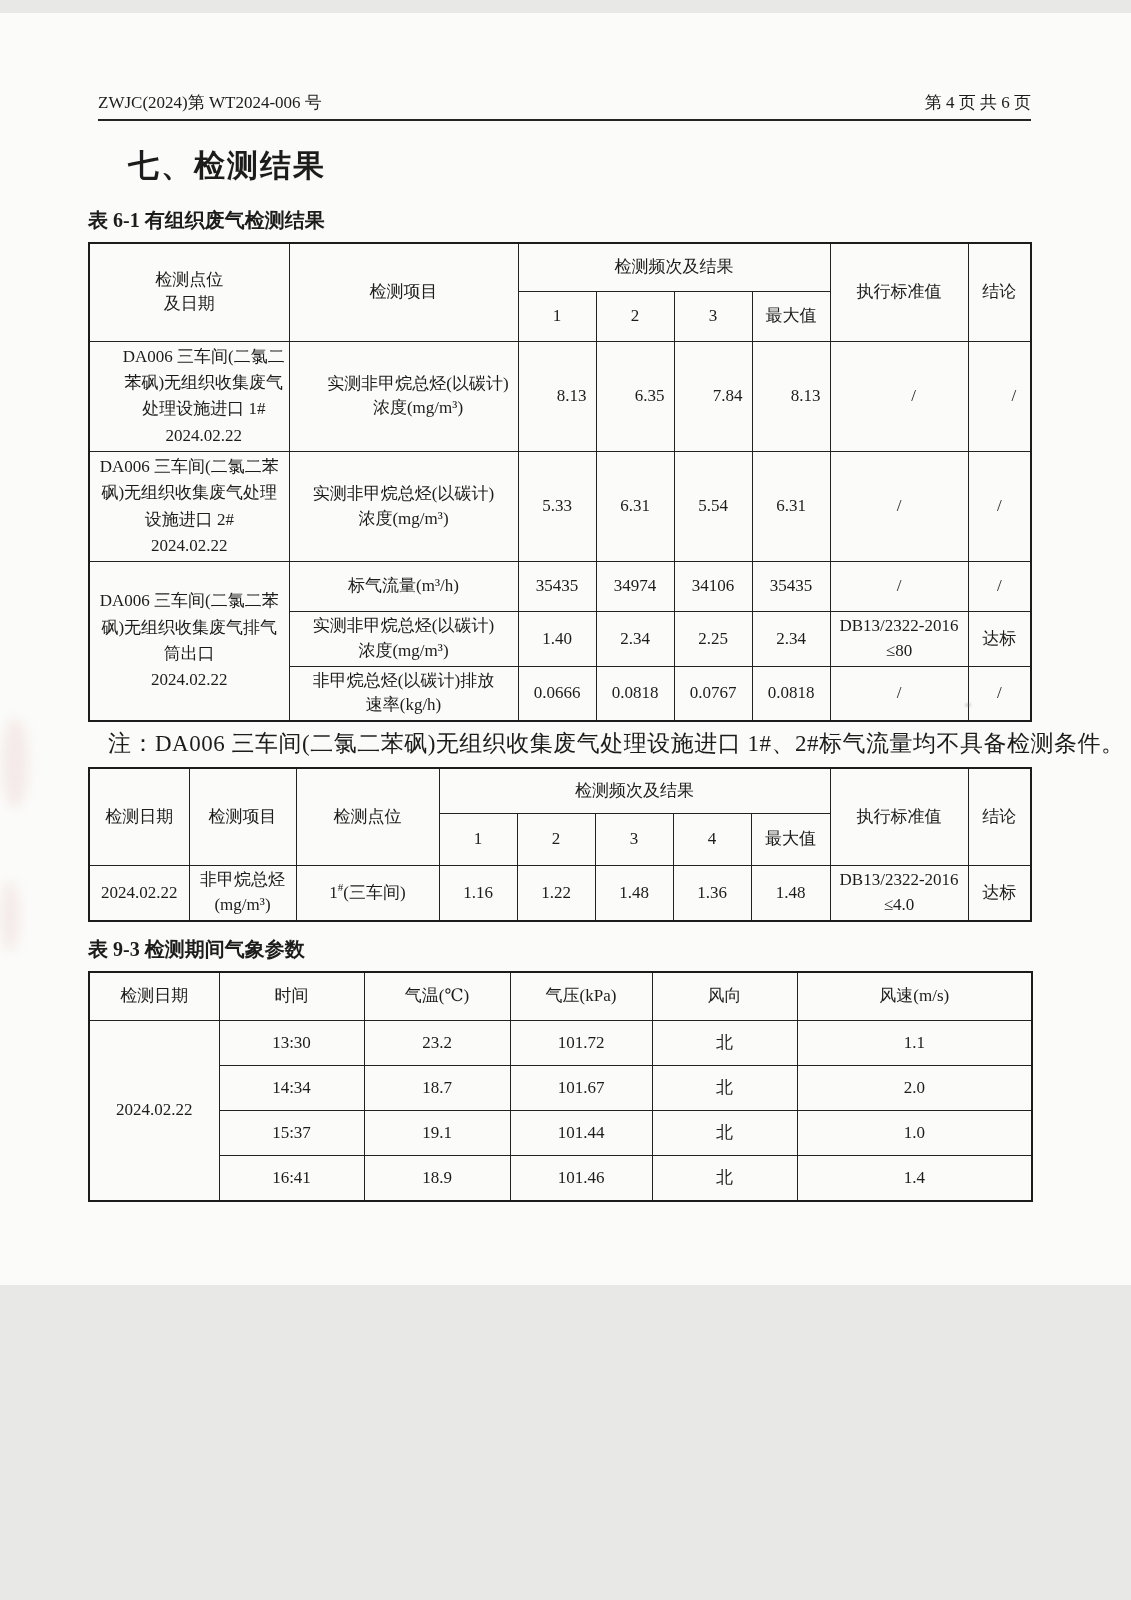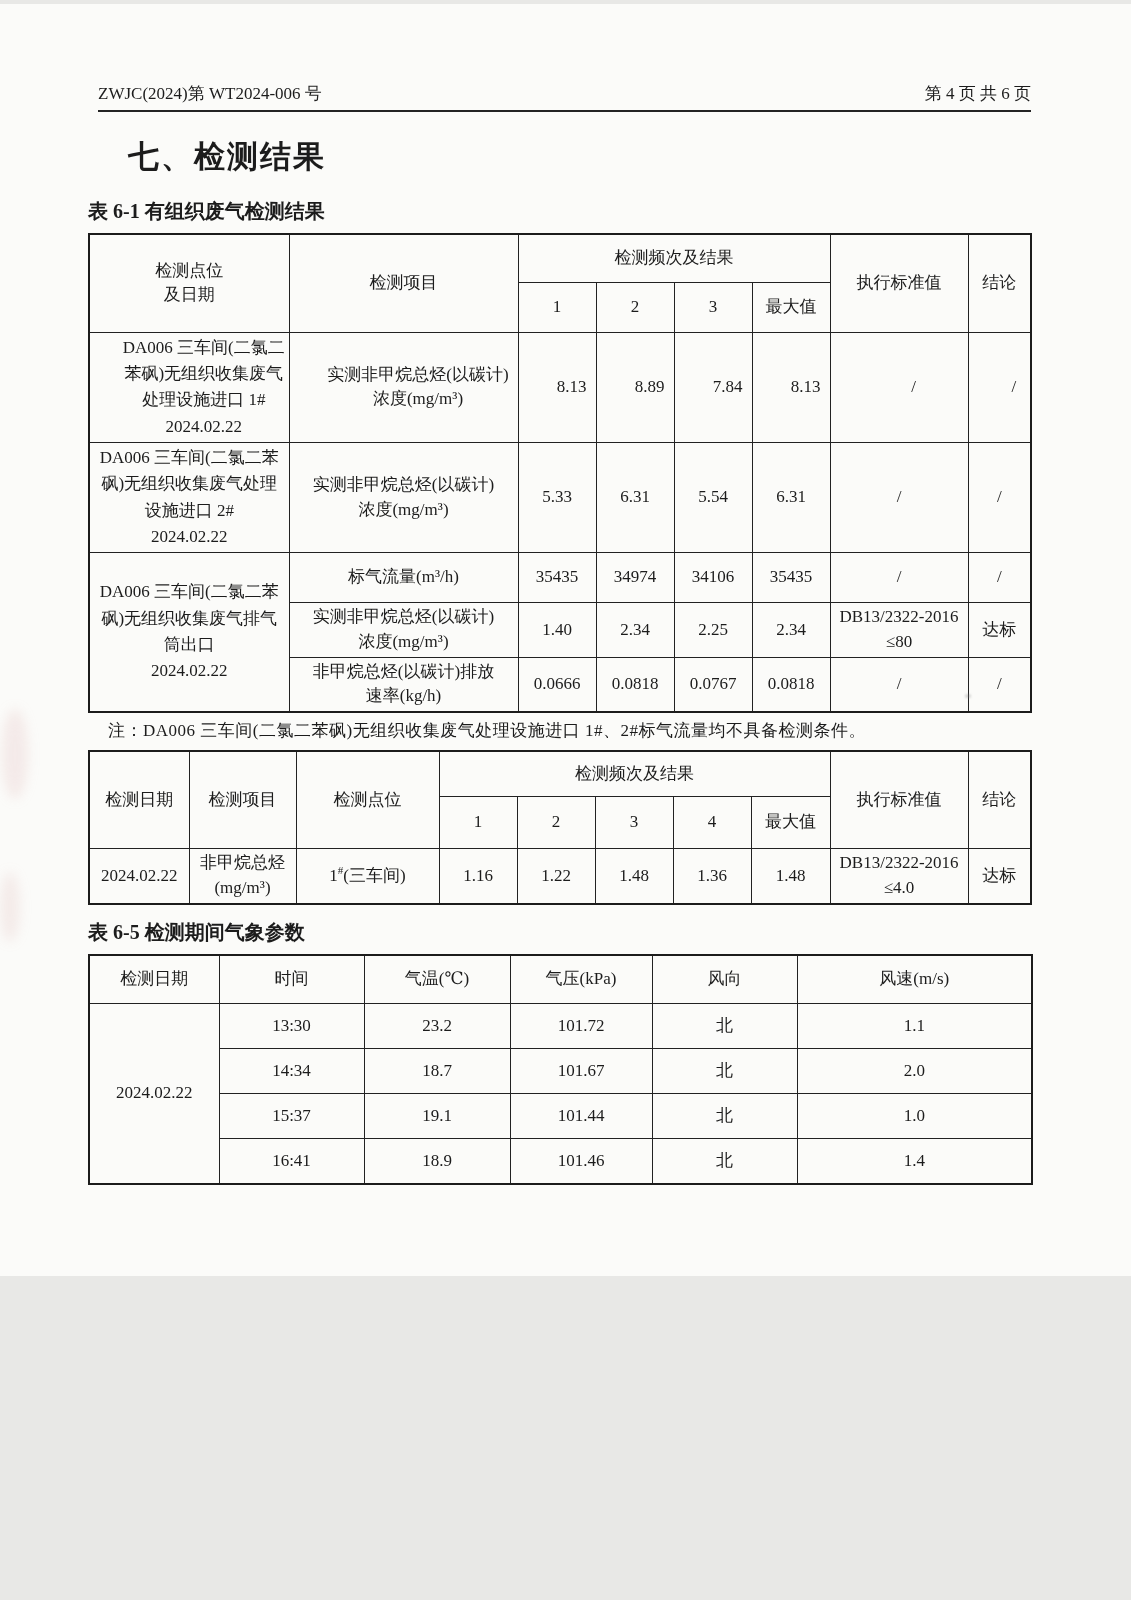--- a/index.html
+++ b/index.html
@@ -2,21 +2,21 @@
 <html><head>
 <meta charset="utf-8">
 <style>
   * { margin: 0; padding: 0; box-sizing: border-box; }
   html, body { background: #e8e8e6; }
   body { font-family: "Liberation Serif", "DejaVu Serif", serif; color: #1c1c1c; }
   .sheet {
     position: relative;
     width: 1131px;
     height: 1272px;
-    margin: 4px auto;
+    margin: 13px auto;
     background: #fbfbf9;
     overflow: hidden;
   }
   
   .page-header {
     display: flex;
     justify-content: space-between;
     align-items: flex-end;
     margin: 78px 100px 0 98px;
     padding-bottom: 5px;
@@ -67,21 +67,21 @@
   .r53 td { height: 53px; }
   .r49 td { height: 49px; }
   .r46 th { height: 46px; }
   .r52 th { height: 52px; }
   .r45 td { height: 45px; }
   .t3 th { height: 49px; }
   sup { font-size: 11px; vertical-align: super; line-height: 0; }
   
   .note {
     margin: 6px 0 0 108px;
-    font-size: 17px;
+    font-size: 23px;
     letter-spacing: 0.5px;
     font-family: Liberation Serif, serif;
   }
   
   .artifact { position: absolute; border-radius: 50%; pointer-events: none; }
   .a1 { left: 2px; top: 705px; width: 26px; height: 90px; background: rgba(214,160,160,0.18); filter: blur(6px); }
   .a2 { left: 0px;  top: 868px; width: 20px; height: 70px; background: rgba(205,150,150,0.15); filter: blur(6px); }
   .a3 { left: 45px; top: 1342px; width: 5px; height: 5px; background: rgba(90,90,90,0.35); filter: blur(1px); }
   .a4 { left: 965px; top: 690px; width: 6px; height: 4px; background: rgba(120,120,120,0.3); filter: blur(1px); }
 </style>
@@ -129,21 +129,21 @@
       <th>2</th>
       <th>3</th>
       <th>最大值</th>
     </tr>
     <tr class="r103">
       <td class="pre pt-cell">DA006 三车间(二氯二苯砜)无组织收集废气处理设施进口 1#
 2024.02.22</td>
       <td class="pre">实测非甲烷总烃(以碳计)
 浓度(mg/m³)</td>
       <td>8.13</td>
-      <td>8.89</td>
+      <td>6.35</td>
       <td>7.84</td>
       <td>8.13</td>
       <td>/</td>
       <td>/</td>
     </tr>
     <tr class="r100">
       <td class="pre pt-cell">DA006 三车间(二氯二苯砜)无组织收集废气处理设施进口 2#
 2024.02.22</td>
       <td class="pre">实测非甲烷总烃(以碳计)
 浓度(mg/m³)</td>
@@ -231,21 +231,21 @@
       <td>1.48</td>
       <td>1.36</td>
       <td>1.48</td>
       <td class="pre">DB13/2322-2016
 ≤4.0</td>
       <td>达标</td>
     </tr>
   </tbody>
     </table>
 
-  <div class="table-title t3-title">表 6-5  检测期间气象参数</div>
+  <div class="table-title t3-title">表 9-3  检测期间气象参数</div>
 
   <table class="t3">
     <colgroup>
       <col style="width:130px">
         <col style="width:145px">
         <col style="width:146px">
       <col style="width:142px">
         <col style="width:145px">
         <col style="width:235px">
     </colgroup>

